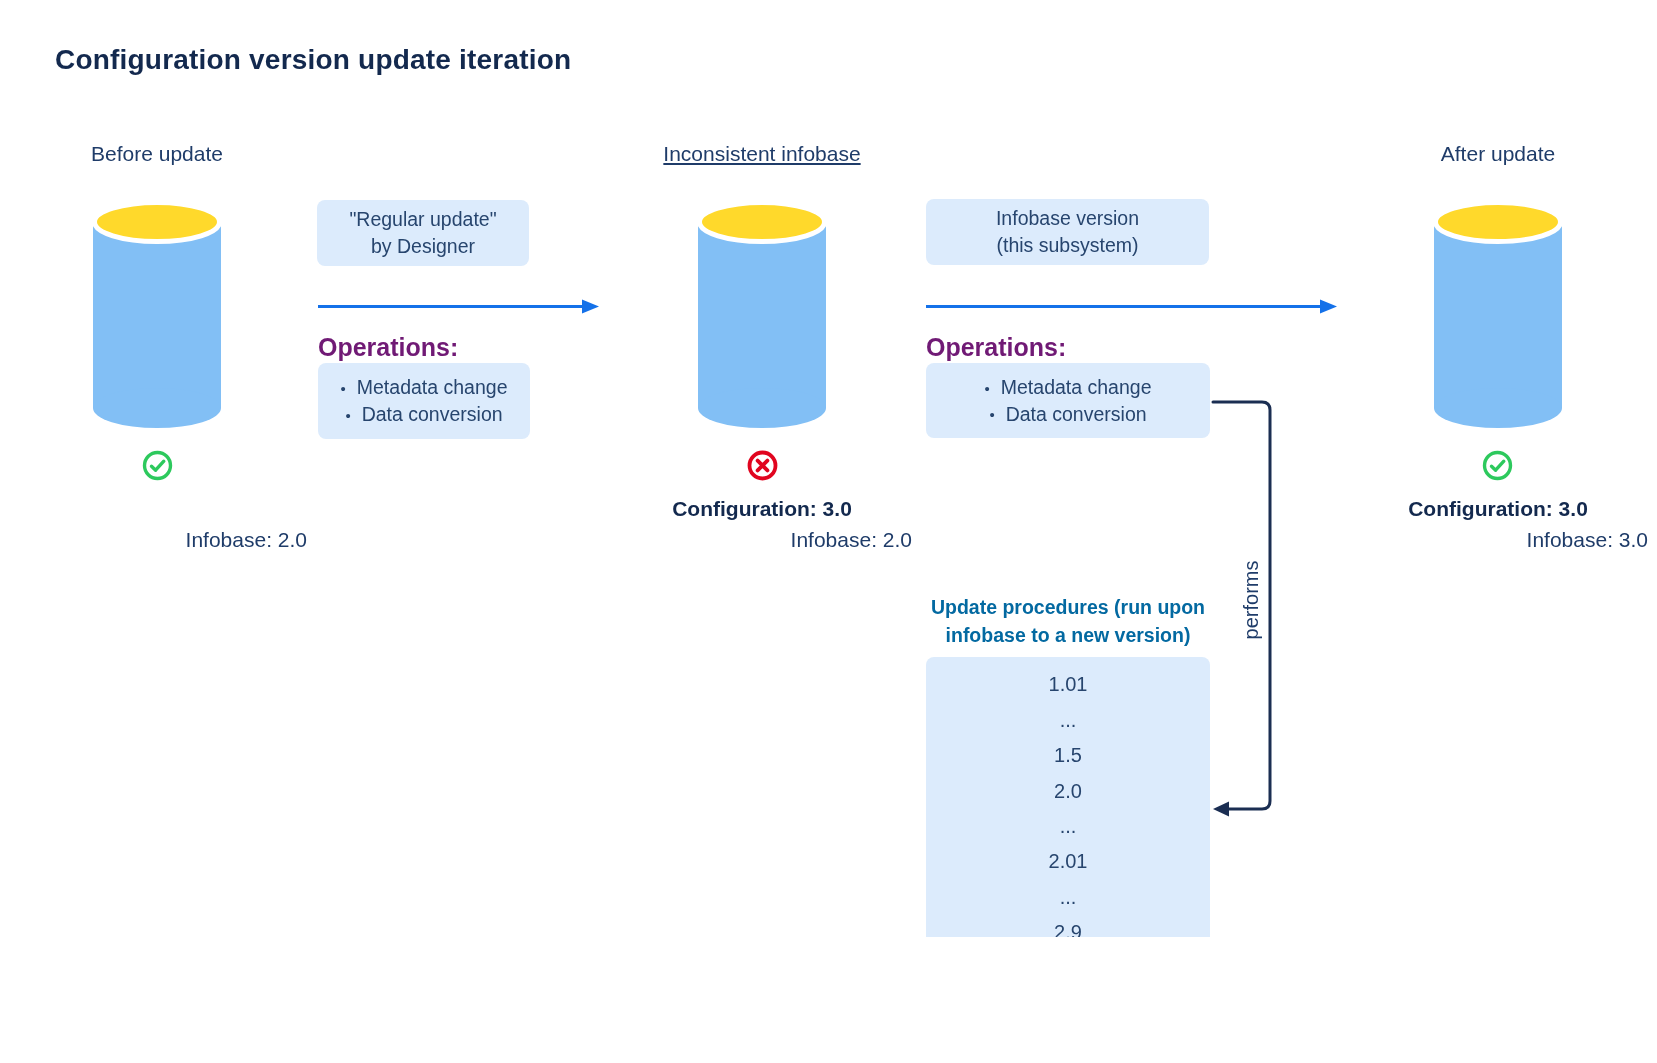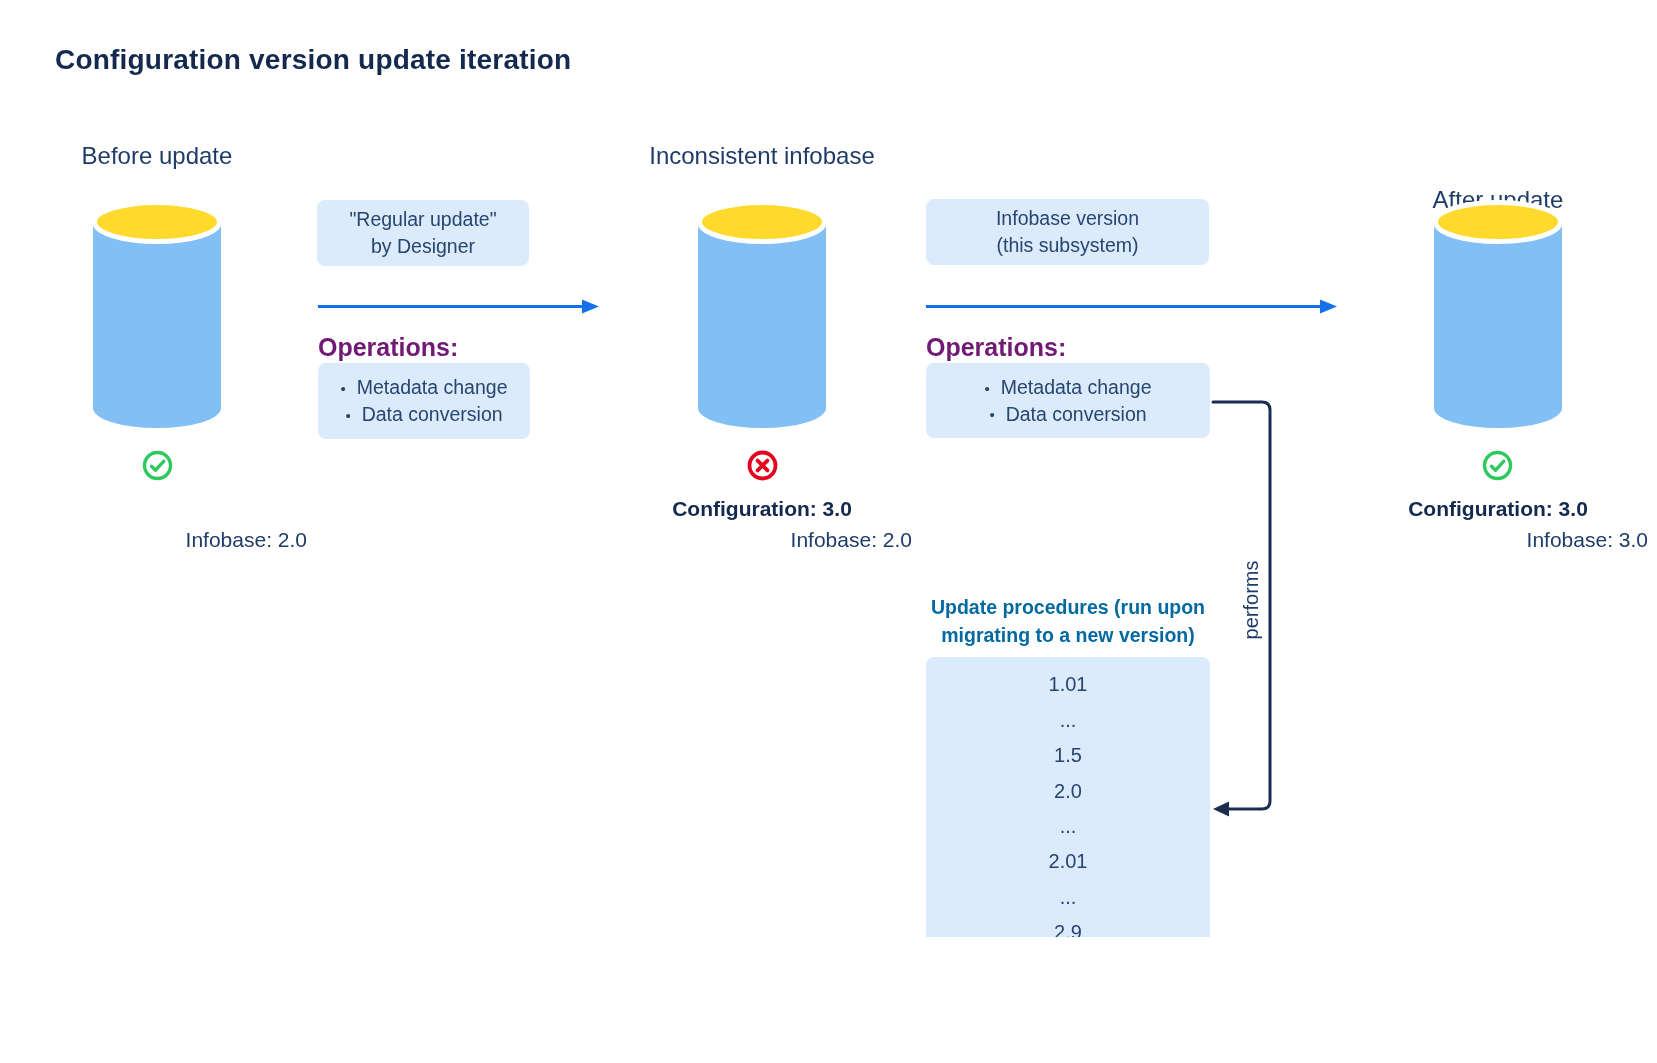--- a/index.html
+++ b/index.html
@@ -5,21 +5,21 @@
   html,body{margin:0;padding:0;background:#ffffff;}
   .canvas{
     position:relative;width:1657px;height:937px;background:#ffffff;
     font-family:"Liberation Sans",sans-serif;overflow:hidden;
   }
   .abs{position:absolute;}
   .title{
     font-size:28px;font-weight:700;color:#13294e;letter-spacing:.2px;
   }
   .col-label{
-    width:300px;text-align:center;font-size:24px;color:#1f3c69;
+    width:300px;text-align:center;font-size:21px;color:#1f3c69;
   }
   .cfg-line{width:300px;text-align:center;font-size:21px;font-weight:700;color:#13294e;}
   .ib-line{width:300px;text-align:right;font-size:21px;color:#1f3c69;}
   .bluebox{
     background:#dcebfc;border-radius:8px;display:flex;flex-direction:column;
     align-items:center;justify-content:center;color:#27456e;
     font-size:19.5px;line-height:1.38;text-align:center;
   }
   .ops-label{
     text-align:left;font-size:25px;font-weight:700;color:#701a75;
@@ -77,21 +77,21 @@
     <div class="bullet-row">
       <span class="bullet-dot">•</span>
       <span>Metadata change</span>
     </div>
     <div class="bullet-row">
       <span class="bullet-dot">•</span>
       <span>Data conversion</span>
     </div>
   </div>
 
-  <div class="abs col-label" style="left:612px;top:142px;">Inconsistent infobase</div>
+  <div class="abs col-label" style="left:612px;top:142px;text-decoration:underline;">Inconsistent infobase</div>
 
   <svg class="abs" style="left:698px;top:196px;" width="128" height="234" viewBox="0 0 128 234">
     <rect x="0" y="28" width="128" height="184" fill="#82bff5"></rect>
     <ellipse cx="64" cy="212" rx="64" ry="20" fill="#82bff5"></ellipse>
     <ellipse cx="64" cy="26" rx="62.5" ry="19.5" fill="#ffd92b" stroke="#ffffff" stroke-width="5"></ellipse>
   </svg>
 
   <svg class="abs" style="left:747px;top:450px;" width="31" height="31" viewBox="0 0 31 31">
     <circle cx="15.5" cy="15.5" r="13" fill="none" stroke="#e1051f" stroke-width="3.8"></circle>
     <path d="M10.6 10.6 L20.4 20.4 M20.4 10.6 L10.6 20.4" fill="none" stroke="#e1051f" stroke-width="3.8" stroke-linecap="round"></path>
@@ -125,36 +125,36 @@
 
   <svg class="abs" style="left:1205px;top:392px;" width="80" height="435" viewBox="0 0 80 435">
     <path d="M8 10 H57 Q65 10 65 18 V409 Q65 417 57 417 H22" fill="none" stroke="#1b2e52" stroke-width="3" stroke-linecap="round"></path>
     <polygon points="8,417 24,409.5 24,424.5" fill="#1b2e52"></polygon>
   </svg>
 
   <div class="abs performs" style="left:1193px;top:587px;">performs</div>
 
   <div class="abs upd-heading" style="left:926px;top:593px;width:284px;">
     <div>Update procedures (run upon</div>
-    <div>migrating to a new version)</div>
+    <div>infobase to a new version)</div>
   </div>
 
   <div class="abs version-list" style="left:926px;top:657px;width:284px;height:331px;">
     <div class="version-item">1.01</div>
     <div class="version-item">...</div>
     <div class="version-item">1.5</div>
     <div class="version-item">2.0</div>
     <div class="version-item">...</div>
     <div class="version-item">2.01</div>
     <div class="version-item">...</div>
     <div class="version-item">2.9</div>
     <div class="version-item">1.2</div>
   </div>
 
-  <div class="abs col-label" style="left:1348px;top:142px;margin-top:44px;">After update</div>
+  <div class="abs col-label" style="left:1348px;top:142px;">After update</div>
 
   <svg class="abs" style="left:1434px;top:196px;" width="128" height="234" viewBox="0 0 128 234">
     <rect x="0" y="28" width="128" height="184" fill="#82bff5"></rect>
     <ellipse cx="64" cy="212" rx="64" ry="20" fill="#82bff5"></ellipse>
     <ellipse cx="64" cy="26" rx="62.5" ry="19.5" fill="#ffd92b" stroke="#ffffff" stroke-width="5"></ellipse>
   </svg>
 
   <svg class="abs" style="left:1482px;top:450px;" width="31" height="31" viewBox="0 0 31 31">
     <circle cx="15.5" cy="15.5" r="13" fill="none" stroke="#2dc95d" stroke-width="3.4"></circle>
     <path d="M9.5 16.2 L13.6 20.2 L21.8 11.2" fill="none" stroke="#2dc95d" stroke-width="3.4" stroke-linecap="round" stroke-linejoin="round"></path>

